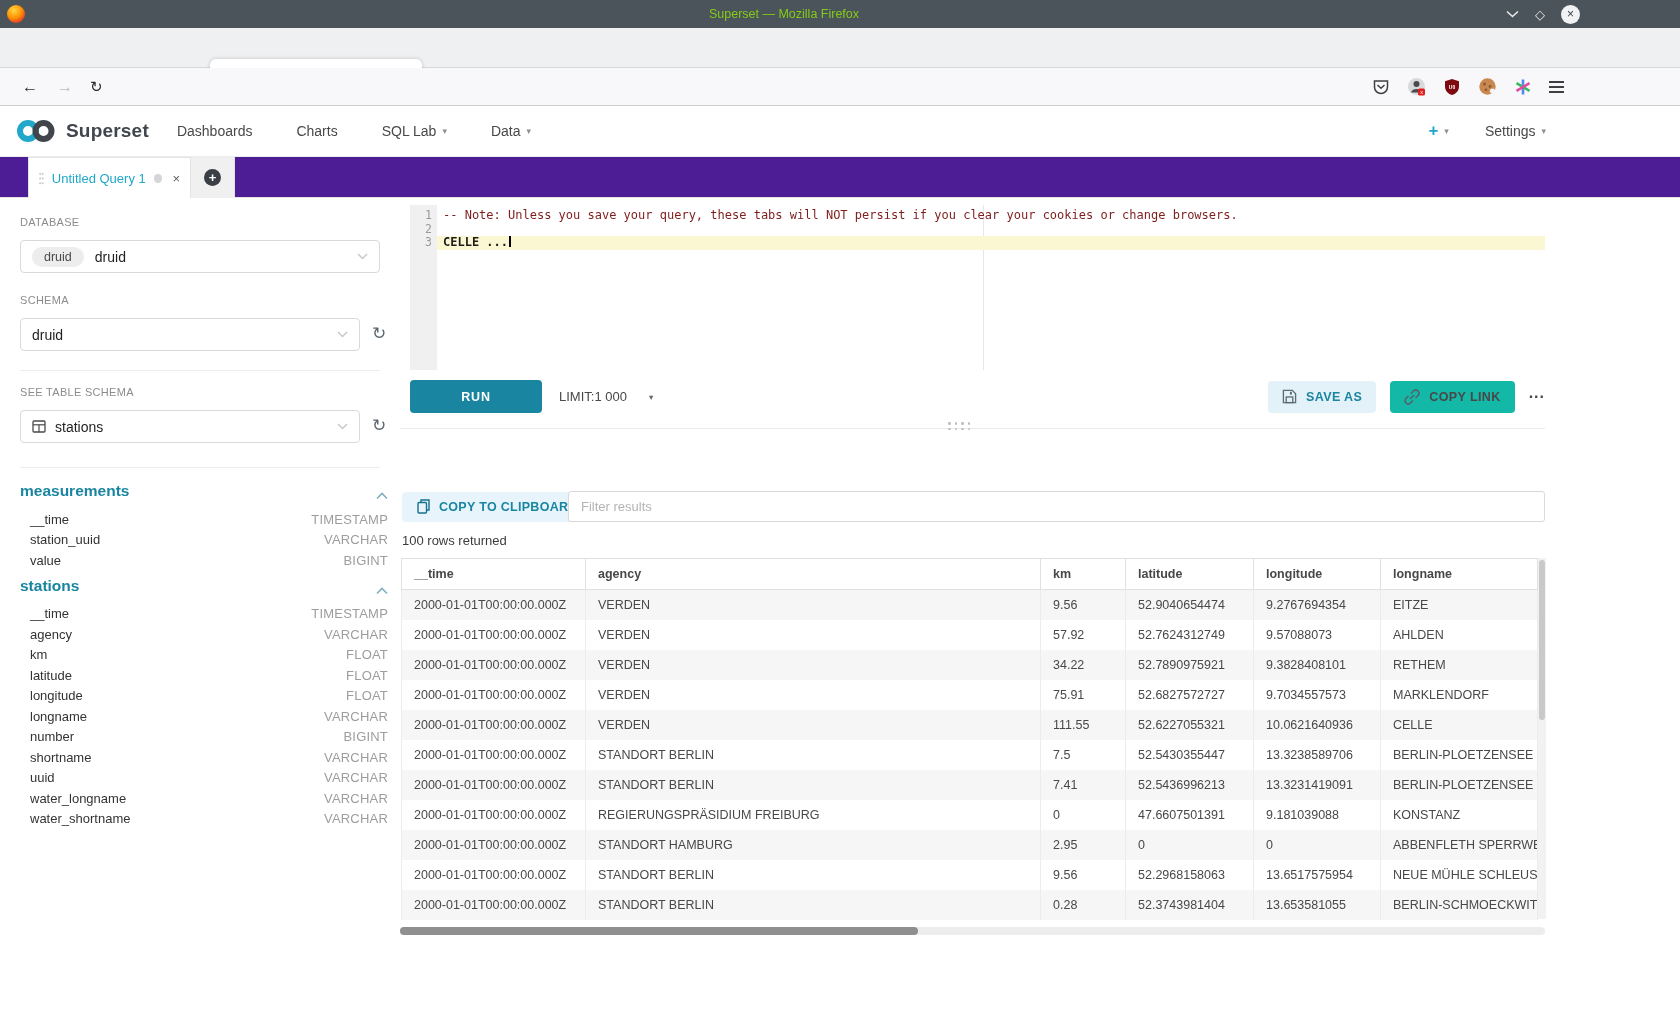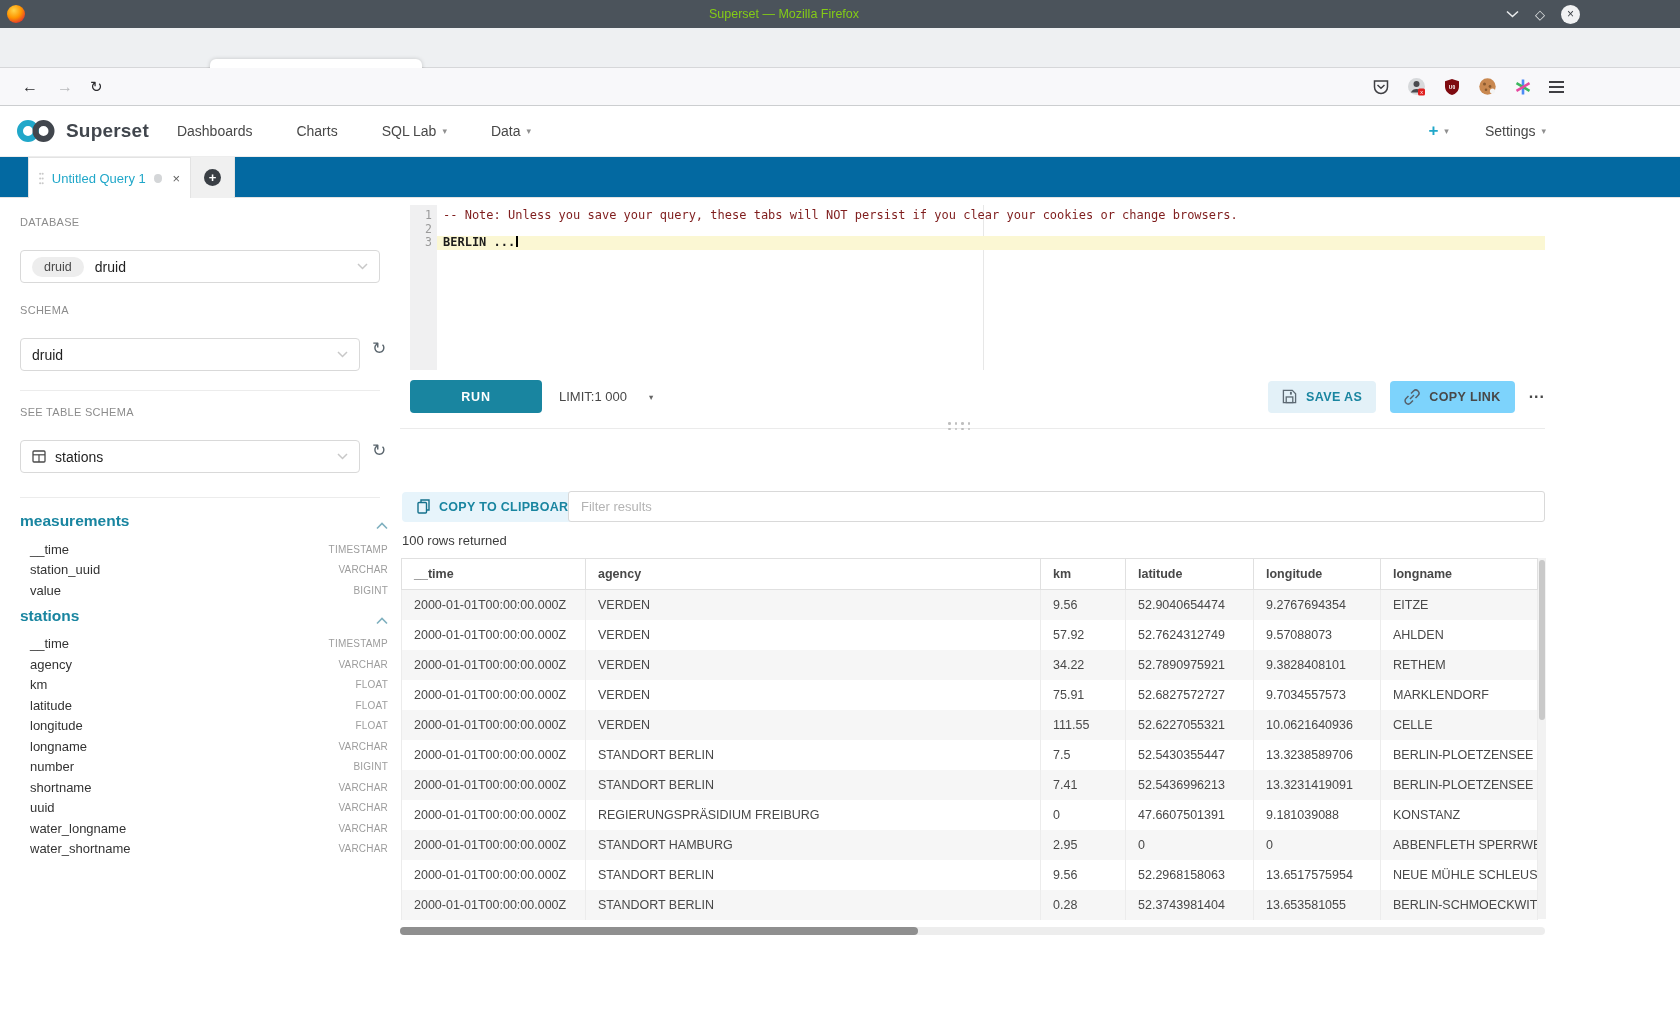--- a/index.html
+++ b/index.html
@@ -46,50 +46,50 @@
                display:flex; align-items:center; }
   .sp-logo { display:flex; align-items:center; gap:8px; margin-left:14px; }
   .sp-brand { font-size:19px; font-weight:bold; color:#41464d; letter-spacing:.2px; }
   .sp-menu { display:flex; align-items:center; gap:44px; margin-left:28px; font-size:14px; color:#484848; }
   .sp-menu-item { display:flex; align-items:center; gap:6px; }
   .caret { font-size:9px; color:#8f8f8f; }
   .sp-nav-right { position:absolute; right:134px; display:flex; align-items:center; gap:36px; font-size:14px; color:#484848; }
   .sp-plus { color:#20a7c9; font-weight:bold; font-size:17px; }
 
   
-  .qtabbar { position:absolute; left:0; top:157px; width:1680px; height:41px; background:#0369a1; border-bottom:1px solid #e3e3e3; }
+  .qtabbar { position:absolute; left:0; top:157px; width:1680px; height:41px; background:#4c1d95; border-bottom:1px solid #e3e3e3; }
   .qtab-active { position:absolute; left:28px; top:0; width:163px; height:41px; background:#fff; border:1px solid #e3e3e3;
                  border-bottom:none; display:flex; align-items:center; gap:8px; padding:0 10px; }
   .qtab-label { color:#20a7c9; font-size:13px; white-space:nowrap; }
   .qtab-dot { width:9px; height:9px; border-radius:50%; background:#d4d6d8; }
   .qtab-close { color:#5f5f5f; font-size:13px; margin-left:2px; }
   .qtab-add { position:absolute; left:191px; top:0; width:44px; height:41px; background:#f0f0f0; border-right:1px solid #e3e3e3;
               display:flex; align-items:center; justify-content:center; }
   .circle-plus { width:17px; height:17px; border-radius:50%; background:#3a3f45; color:#fff; font-size:13px; font-weight:bold;
                  display:flex; align-items:center; justify-content:center; line-height:1; }
 
   
   .sidebar { position:absolute; left:0; top:198px; width:400px; height:814px; background:#fff; padding:18px 20px 0 20px; }
   .fieldlabel { font-size:11px; color:#8c8c8c; letter-spacing:.3px; }
-  .selectbox { margin-top:22px; height:33px; border:1px solid #d9d9d9; border-radius:4px; background:#fff;
+  .selectbox { margin-top:12px; height:33px; border:1px solid #d9d9d9; border-radius:4px; background:#fff;
                display:flex; align-items:center; padding:0 11px; gap:11px; }
   .tagpill { background:#ededed; border-radius:11px; padding:3px 12px; font-size:12.5px; color:#4a4a4a; }
   .selval { font-size:14px; color:#1f1f1f; }
   .sel-caret { margin-left:auto; }
   .withrefresh { display:flex; align-items:center; }
   .withrefresh .selectbox { flex:0 0 340px; }
   .refresh { margin-left:12px; font-size:17px; color:#5b666e; line-height:1; }
   .sb-divider { border:none; border-top:1px solid #ececec; margin-top:19px; }
   .tbl-section-head { display:flex; align-items:flex-end; margin-top:14px; }
   .tbl-section-title { color:#1985a0; font-weight:bold; font-size:15.5px; }
   .tbl-caret { margin-left:auto; margin-right:-8px; }
   .colrows { margin-top:9px; }
   .colrow { display:flex; align-items:center; height:20.5px; }
   .colname { font-size:13px; color:#333; padding-left:10px; }
-  .coltype { margin-left:auto; margin-right:-8px; font-size:10px; color:#9d9d9d; letter-spacing:.2px; }
+  .coltype { margin-left:auto; margin-right:-8px; font-size:13px; color:#9d9d9d; letter-spacing:.2px; }
   .mt6 { margin-top:6px; }
 
   
   .pane { position:absolute; left:400px; top:198px; width:1280px; height:814px; background:#fff; }
   .editor { position:absolute; left:10px; top:7px; width:1135px; height:165px; background:#fff;
             font-family:"DejaVu Sans Mono","Liberation Mono",monospace; font-size:12px; }
   .gutter { position:absolute; left:0; top:0; width:27px; height:165px; background:#f0f0f1; color:#9a9a9a;
             text-align:right; padding:4px 5px 0 0; font-size:11.5px; line-height:13.5px; }
   .printmargin { position:absolute; left:573px; top:0; width:1px; height:165px; background:#e7e7e7; }
   .codearea { position:absolute; left:27px; top:0; right:0; padding-top:4px; line-height:13.5px; }
@@ -100,21 +100,21 @@
 
   .ed-toolbar { position:absolute; left:10px; top:182px; width:1135px; height:33px; display:flex; align-items:center; }
   .run-btn { width:132px; height:33px; background:#1985a0; border-radius:4px; color:#fff; font-size:12.5px; font-weight:bold;
              letter-spacing:.8px; display:flex; align-items:center; justify-content:center; }
   .limit-group { display:flex; align-items:center; margin-left:17px; font-size:13px; color:#484848; }
   .limit-value { }
   .limit-caret { margin-left:22px; font-size:8.5px; color:#666; }
   .ed-right { margin-left:auto; display:flex; align-items:center; gap:14px; }
   .saveas-btn { height:32px; padding:0 14px; background:#e3f1f8; border-radius:4px; display:flex; align-items:center; gap:9px;
                 color:#1985a0; font-size:12.5px; font-weight:bold; letter-spacing:.4px; }
-  .copylink-btn { height:32px; padding:0 14px; background:#7dd3fc; border-radius:4px; display:flex; align-items:center; gap:9px;
+  .copylink-btn { height:32px; padding:0 14px; background:#14b8a6; border-radius:4px; display:flex; align-items:center; gap:9px;
                   color:#484848; font-size:12.5px; font-weight:bold; letter-spacing:.4px; }
   .more-dots { font-size:16px; font-weight:bold; color:#484848; letter-spacing:1px; line-height:0; padding-bottom:7px; }
 
   .splitline { position:absolute; left:0; top:230px; width:1145px; border-top:1px solid #ebebeb; }
   .grip { position:absolute; left:548px; top:224px; display:flex; flex-direction:column; gap:3px; }
   .grip span { display:flex; gap:4px; }
   .grip i { width:2.5px; height:2.5px; border-radius:50%; background:#bfbfbf; display:block; }
 
   
   .south-tabs { position:absolute; left:0; top:239px; width:1145px; height:35px; border-bottom:1px solid #e8e8e8;
@@ -416,21 +416,21 @@
   <div class="editor">
     <div class="gutter">
       <div>1</div>
       <div>2</div>
       <div>3</div>
     </div>
     <div class="printmargin"></div>
     <div class="codearea">
       <div class="codeline comment">-- Note: Unless you save your query, these tabs will NOT persist if you clear your cookies or change browsers.</div>
       <div class="codeline"></div>
-      <div class="codeline activeline"><span>BERLIN ...</span><span class="cursorbar"></span></div>
+      <div class="codeline activeline"><span>CELLE ...</span><span class="cursorbar"></span></div>
     </div>
   </div>
 
   <div class="ed-toolbar">
     <div class="run-btn">RUN</div>
     <div class="limit-group">
       <span>LIMIT:</span>
       <span class="limit-value">1 000</span>
       <span class="limit-caret">▾</span>
     </div>

